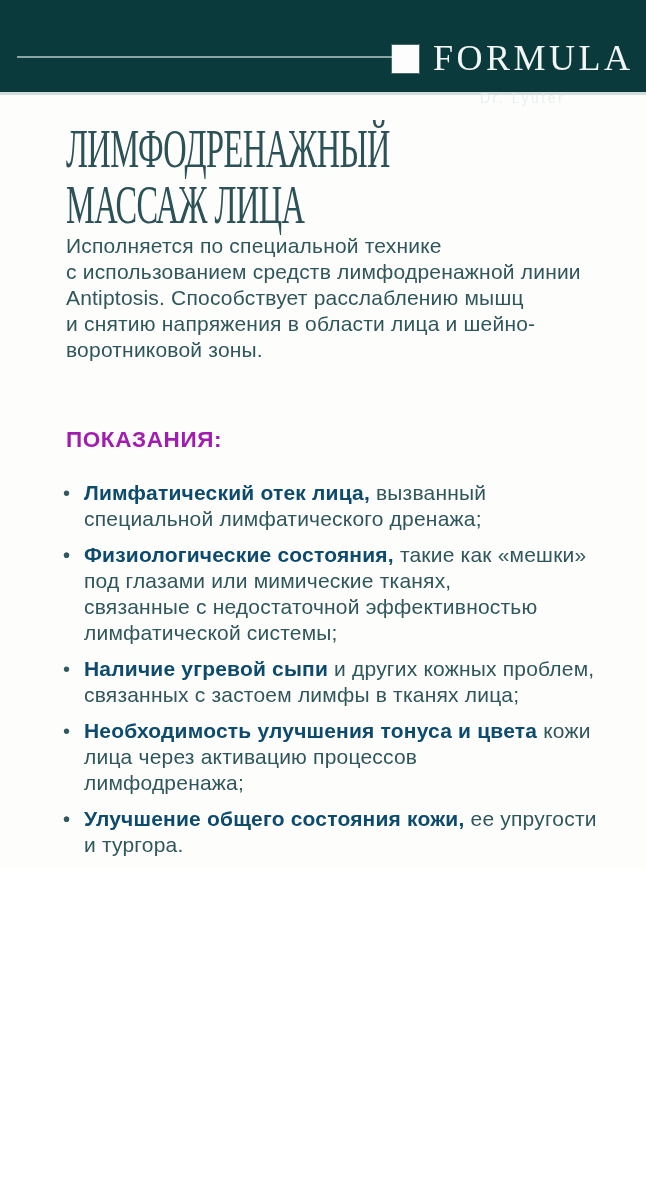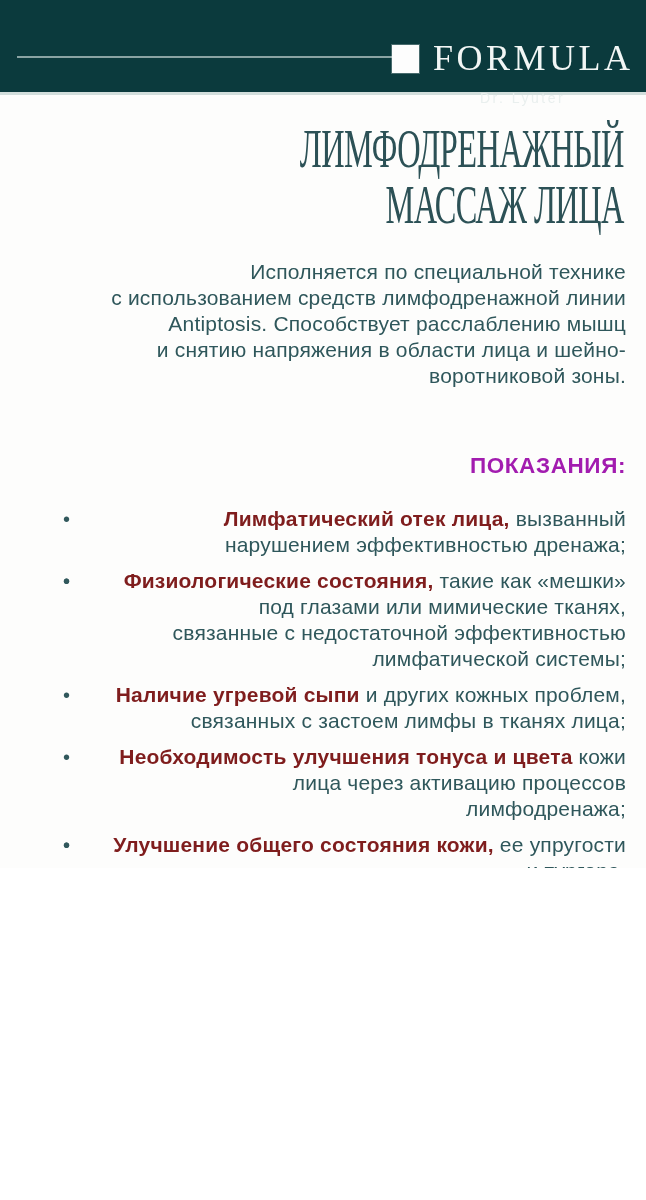--- a/index.html
+++ b/index.html
@@ -9,21 +9,20 @@
     --bg:#fdfdfc;
   }
   *{margin:0;padding:0;box-sizing:border-box;}
   html,body{background:#fff;}
   body{font-family:"Liberation Sans", sans-serif;}
   .page{
     position:relative;
     width:646px;height:868px;
     background:var(--bg);
     overflow:hidden;
-    text-align:right;
   }
 
   
   .brand-bar{
     position:relative;
     width:100%;height:95px;
     background:var(--teal);
     border-bottom:3px solid #d2dedc;
   }
   .rule{
@@ -72,21 +71,20 @@
     font-size:54px;
     line-height:56px;
     letter-spacing:-1px;
     color:var(--title);
     white-space:pre-line;
     transform:scaleX(0.60);
     transform-origin:top left;
     width:166%;
   }
   .intro{
-    margin-top:26px;
     font-size:21px;
     line-height:26px;
     letter-spacing:0.2px;
     color:var(--text);
     white-space:pre-line;
     max-width:560px;
   }
   .list-heading{
     margin-top:64px;
     font-size:22.5px;
@@ -112,21 +110,21 @@
     position:absolute;
     left:-3px;top:0;
     font-size:20px;
     color:#31585c;
   }
   ul.indications li .item-text{
     white-space:pre-line;
   }
   ul.indications li b{
     font-weight:700;
-    color:#7f1d1d;
+    color:#0c4a6e;
   }
 </style>
 </head>
 <body>
 
 <div class="page">
 
   <header class="brand-bar">
     <div class="rule"></div>
     <div class="logo-square"></div>
@@ -144,21 +142,21 @@
 Antiptosis. Способствует расслаблению мышц
 и снятию напряжения в области лица и шейно-
 воротниковой зоны.</p>
 
     <h2 class="list-heading">ПОКАЗАНИЯ:</h2>
 
     <ul class="indications">
       <li>
         <span class="dot">•</span>
         <span class="item-text"><b>Лимфатический отек лица,</b><span> вызванный
-нарушением эффективностью дренажа;</span></span>
+специальной лимфатического дренажа;</span></span>
       </li>
       <li>
         <span class="dot">•</span>
       </li>
       <li>
         <span class="dot">•</span>
         <span class="item-text"><b>Физиологические состояния,</b><span> такие как «мешки»
 под глазами или мимические тканях,
 связанные с недостаточной эффективностью
 лимфатической системы;</span></span>

